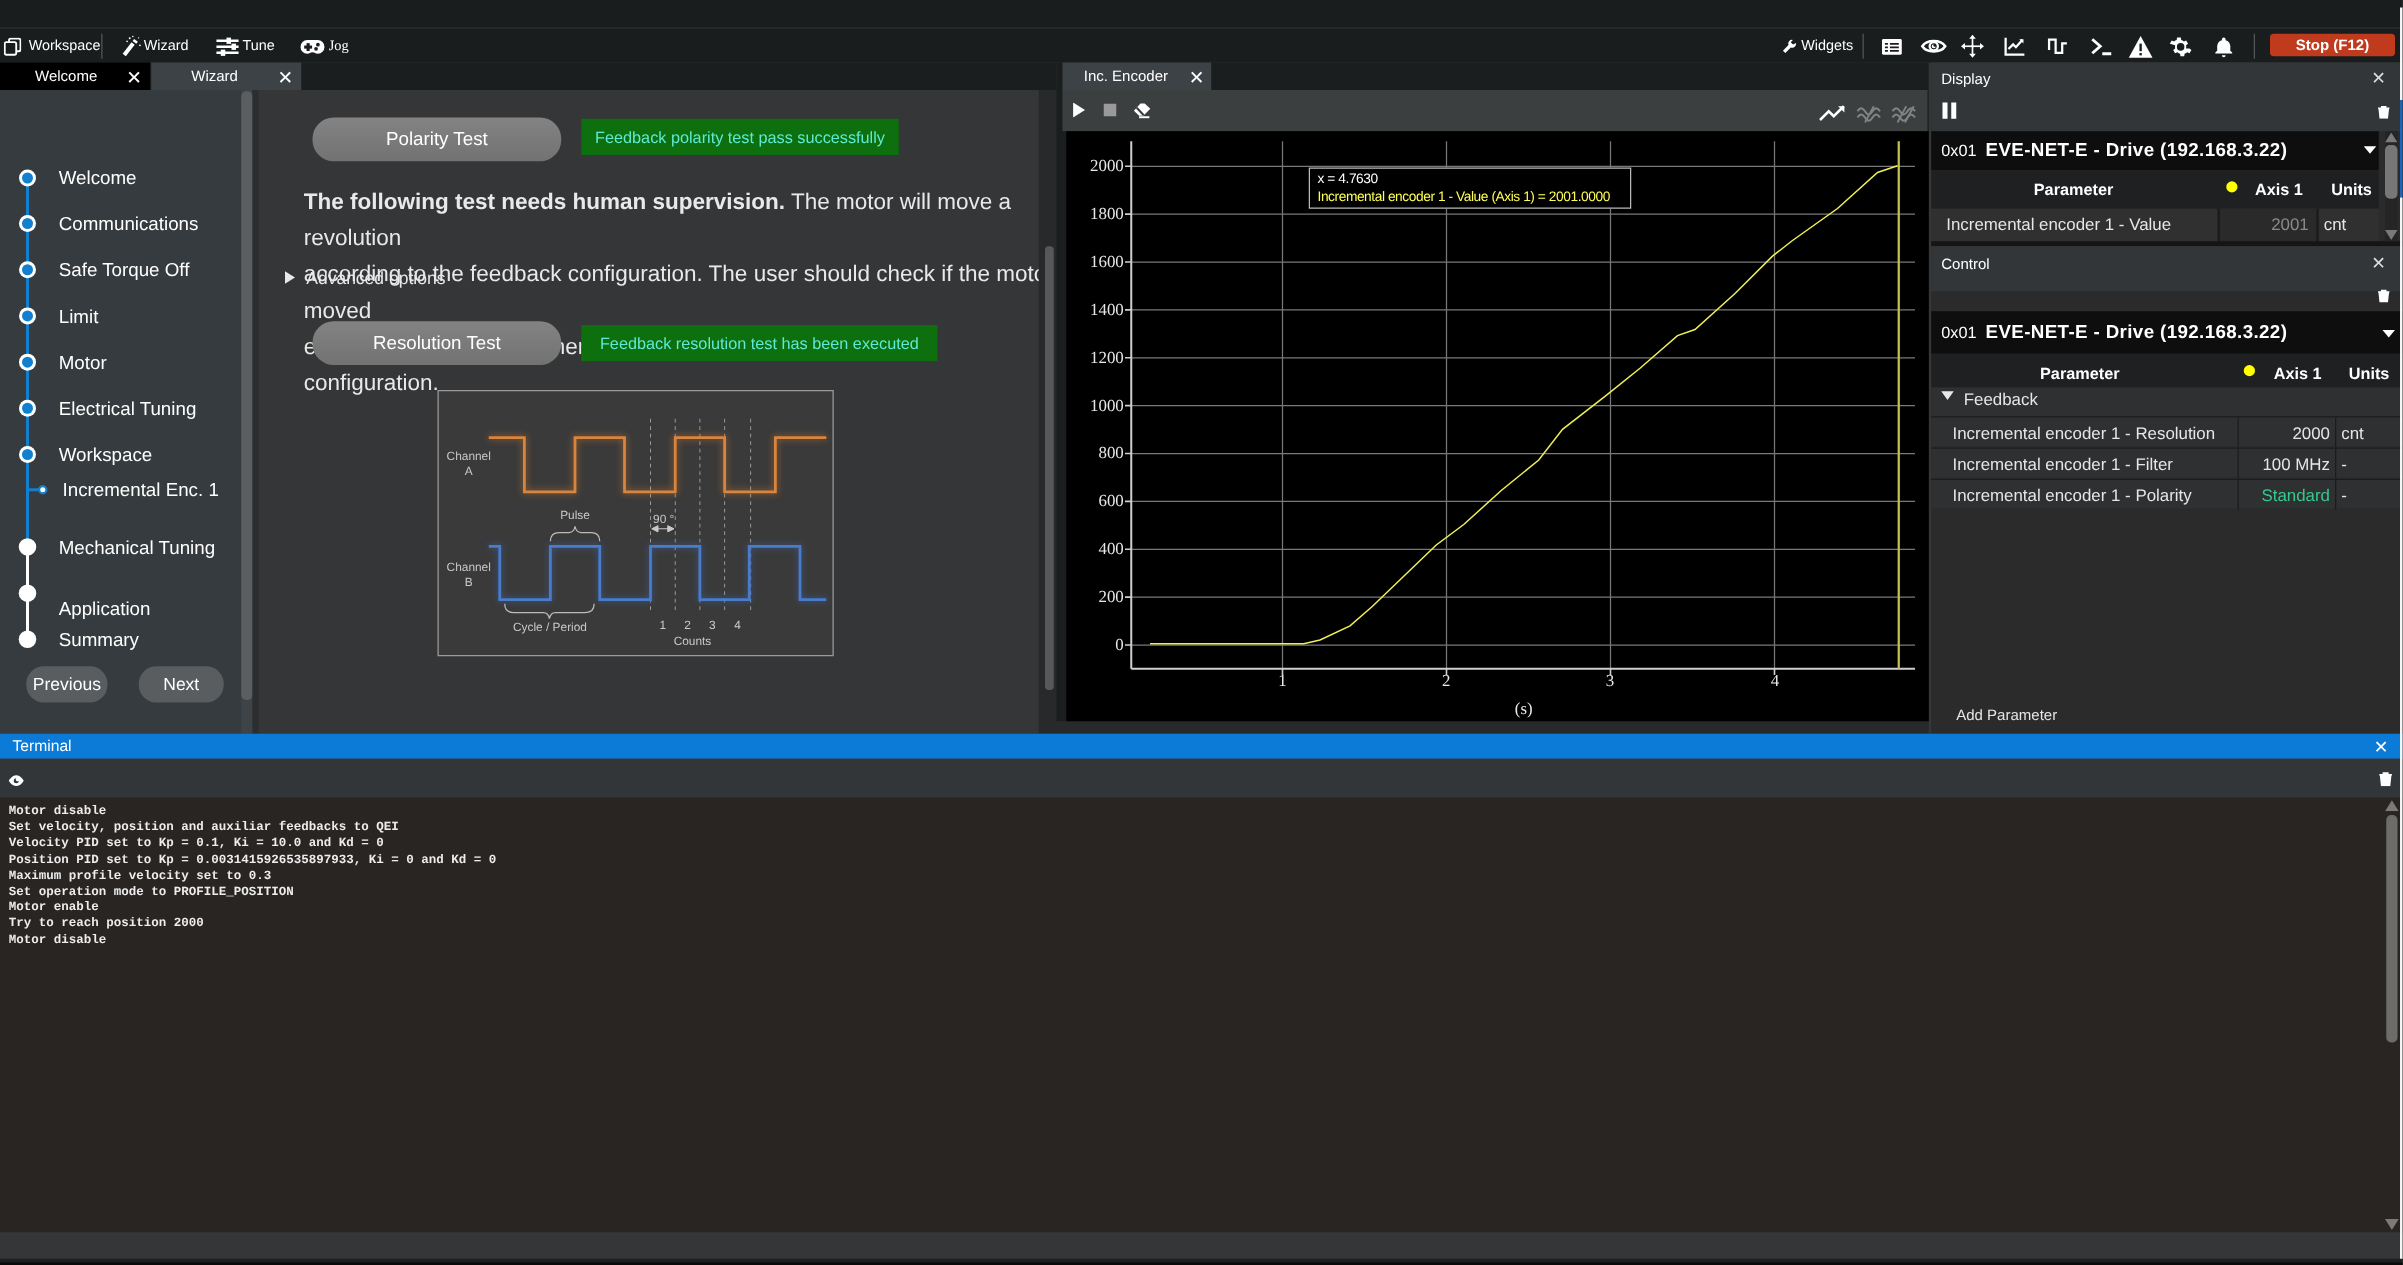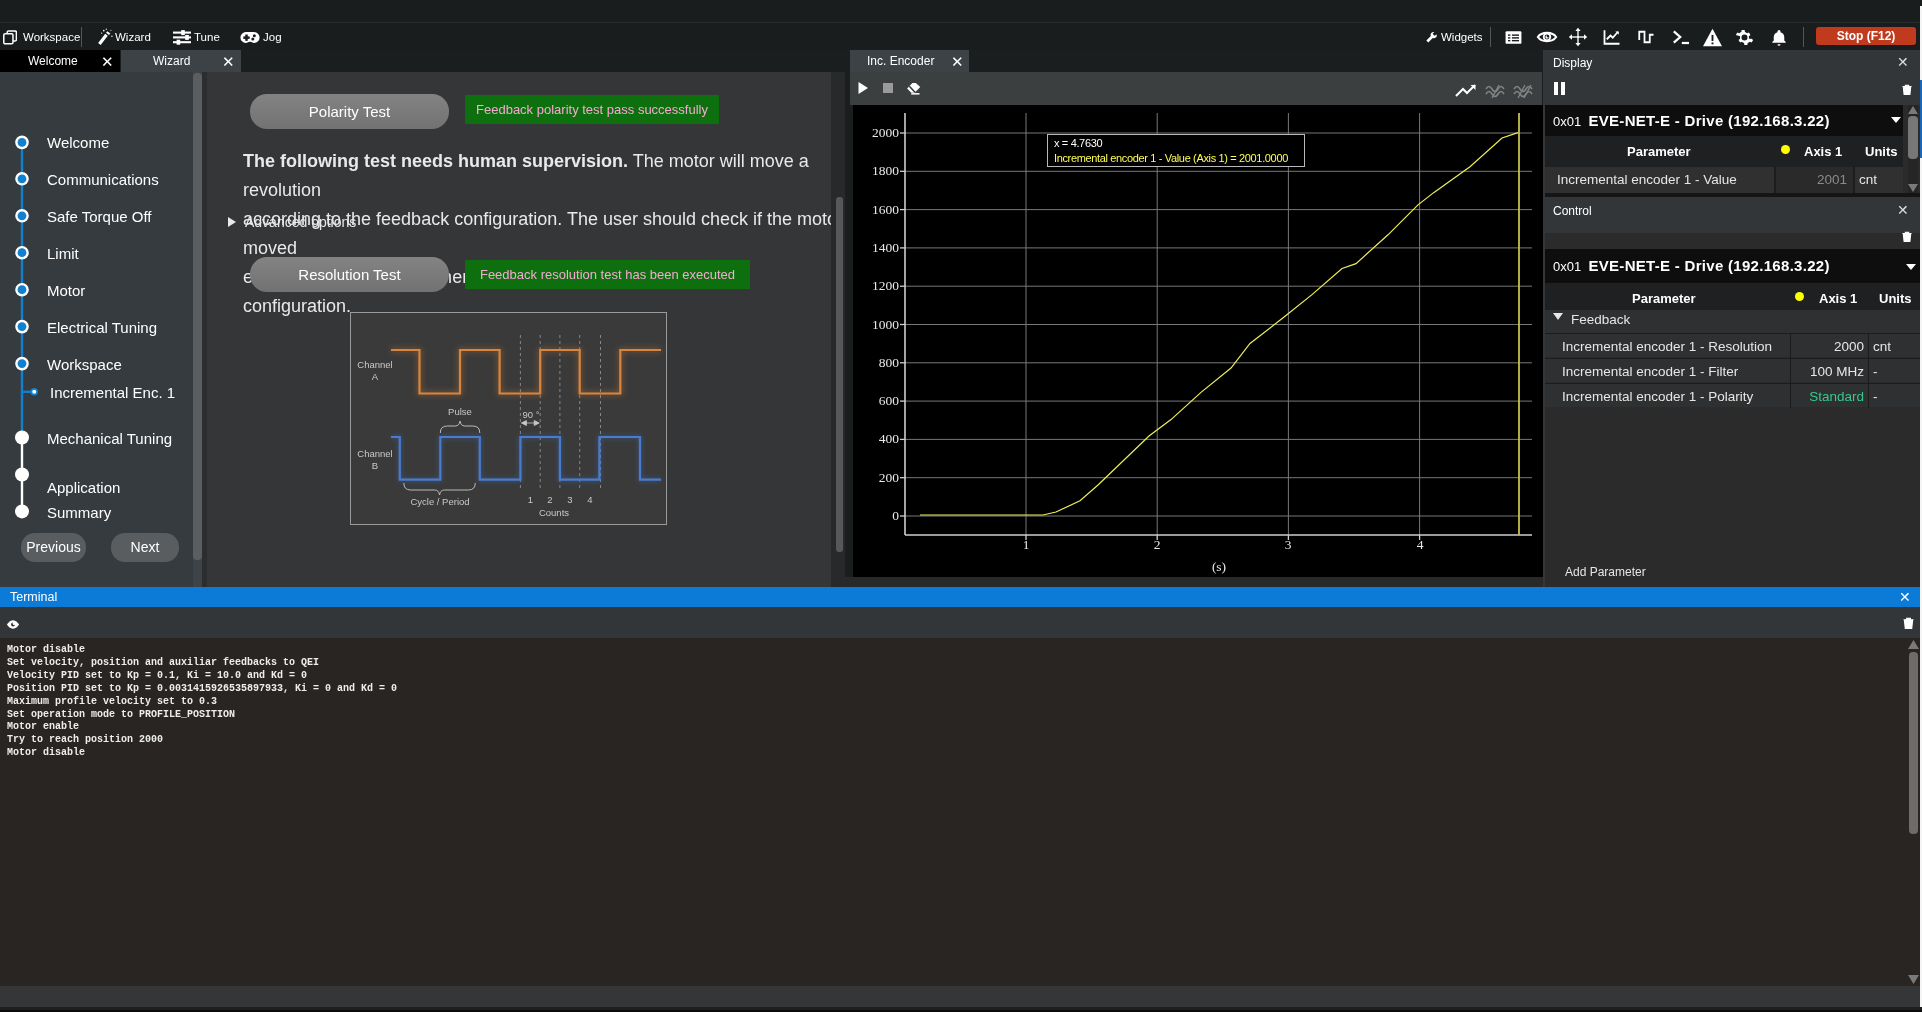--- a/index.html
+++ b/index.html
@@ -13,21 +13,21 @@
 .tab { position:absolute; top:0; height:22px; font-size:12px; color:#fff; display:flex; align-items:center; }
 #stopbtn { position:absolute; left:1816px; top:27px; width:100px; height:18px; background:#c03b1e; border-radius:3px; color:#fff; font-size:12px; font-weight:bold; text-align:center; line-height:18px; }
 #sidebar { position:absolute; left:0; top:72px; width:207px; height:515px; background:#353b3e; }
 #maincontent { position:absolute; left:207px; top:72px; width:638px; height:657px; background:#353637; }
 #chartpanel { position:absolute; left:845px; top:50px; width:698px; height:527px; background:#1b1e1f; }
 #rightpanel { position:absolute; left:1545px; top:50px; width:377px; height:537px; background:#2b2b2b; }
 #terminal { position:absolute; left:0; top:587px; width:1922px; height:398px; }
 #statusbar { position:absolute; left:0; top:986px; width:1922px; height:26px; background:#343637; }
 .sbstep { position:absolute; left:47px; font-size:15px; color:#fff; }
 .sbbtn { position:absolute; height:29px; background:#595d5f; border-radius:14px; color:#fff; font-size:14px; text-align:center; line-height:29px; }
-.greenbox { position:absolute; background:#0d6f0d; color:#f9a8d4; font-size:13px; display:flex; align-items:center; justify-content:center; }
+.greenbox { position:absolute; background:#0d6f0d; color:#5eead4; font-size:13px; display:flex; align-items:center; justify-content:center; }
 .graybtn { position:absolute; width:199px; height:35px; border-radius:17px; background:linear-gradient(#838383,#727272); color:#fff; font-size:15px; text-align:center; line-height:35px; }
 .ctlrow { position:absolute; left:0; width:377px; height:24px; background:#2e3031; font-size:13.5px; color:#e6e6e6; border-top:1px solid #1c1c1c; }
 .ctlrow::before { content:""; position:absolute; left:245px; top:0; width:1px; height:24px; background:#1c1c1c; }
 .ctlrow::after { content:""; position:absolute; left:323px; top:0; width:1px; height:24px; background:#1c1c1c; }
 </style>
 </head>
 <body>
 <div id="menubar">
   <span style="position:absolute; left:10px; top:4px;">File</span>
   <span style="position:absolute; left:44px; top:4px;">Tools</span>
@@ -62,21 +62,21 @@
           <line x1="0" y1="13.2" x2="18" y2="13.2"></line>
         </g>
         <g fill="#fff">
           <rect x="8.2" y="1.1" width="3.6" height="5"></rect>
           <rect x="12.2" y="5.9" width="3.6" height="5"></rect>
           <rect x="3.6" y="10.7" width="3.6" height="5"></rect>
         </g>
       </svg>
     Tune
   </div>
-  <div class="tbitem" style="left:240px;">
+  <div class="tbitem" style="left:240px;font-family:Liberation Serif, serif;">
     <svg width="20" height="15" viewBox="0 0 24 17" style="margin-right:3px;">
         <path d="M7 2 H17 A6.5 6.5 0 0 1 23.5 8.5 A6.5 6.5 0 0 1 17 15 C14.5 15 14.5 13.6 12 13.6 C9.5 13.6 9.5 15 7 15 A6.5 6.5 0 0 1 0.5 8.5 A6.5 6.5 0 0 1 7 2z" fill="#fff"></path>
         <rect x="4" y="7.2" width="7.6" height="3" fill="#1a1d1e"></rect>
         <rect x="6.3" y="4.9" width="3" height="7.6" fill="#1a1d1e"></rect>
         <circle cx="17.2" cy="6.4" r="1.8" fill="#1a1d1e"></circle>
         <circle cx="15.4" cy="10.4" r="1.8" fill="#1a1d1e"></circle>
       </svg>
     Jog
   </div>
   <div class="tbitem" style="left:1425px;">

